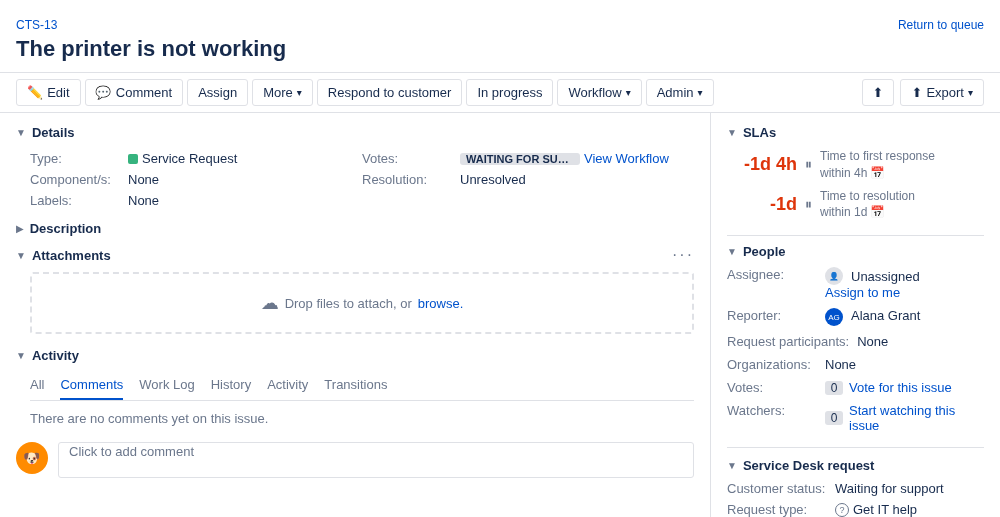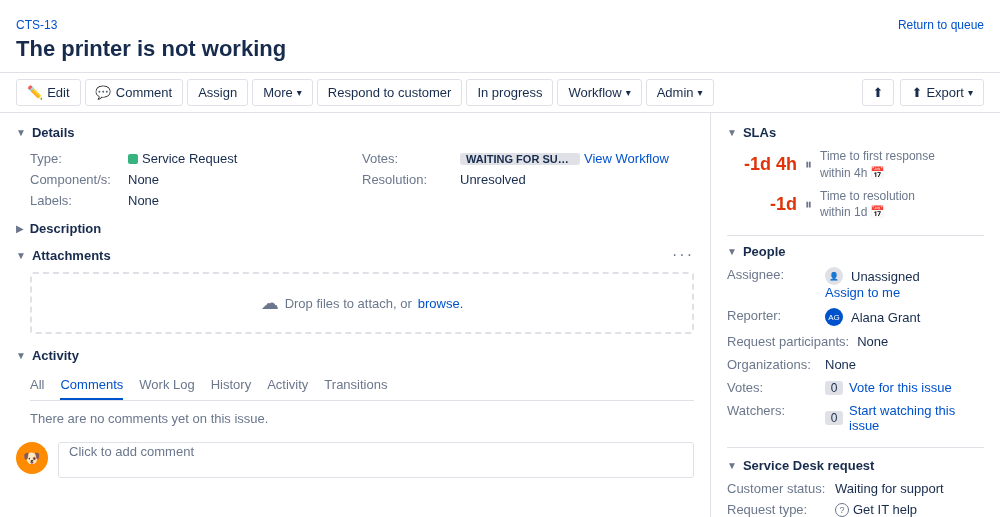--- a/index.html
+++ b/index.html
@@ -250,21 +250,21 @@
           <div style="display:flex;align-items:center;gap:4px;">
             <span class="unassigned-avatar">👤</span>
             <span>Unassigned</span>
           </div>
           <a class="assign-link">Assign to me</a>
         </div>
       </div>
 
       <div class="people-row">
         <span class="people-label">Reporter:</span>
-        <div style="display:flex;align-items:center;gap:4px;">
+        <div style="display:flex;align-items:flex-start;gap:4px;">
           <span class="people-avatar">AG</span>
           <span>Alana Grant</span>
         </div>
       </div>
 
       <div class="people-row">
         <span class="people-label">Request participants:</span>
         <span>None</span>
       </div>
 

